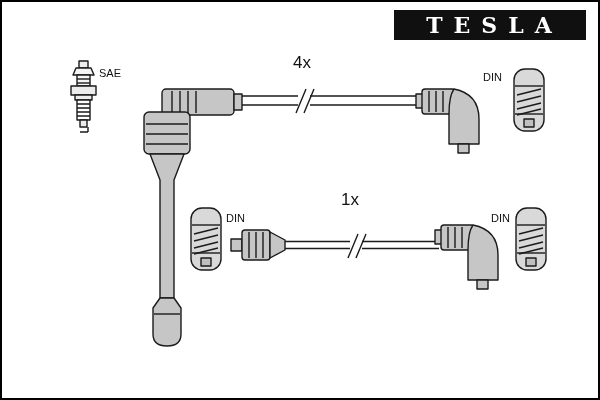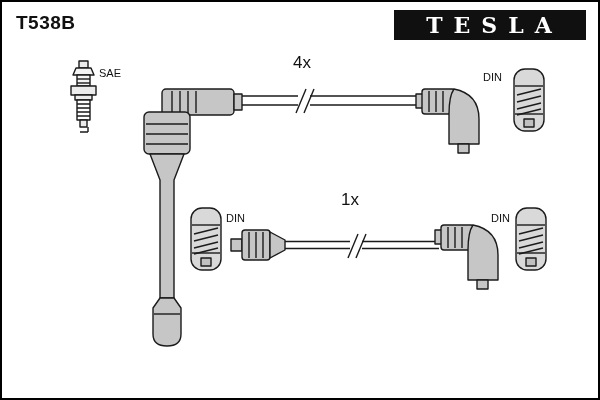--- a/index.html
+++ b/index.html
@@ -25,21 +25,20 @@
     font-size:22px; letter-spacing:11px; padding-left:9px;
   }
   svg.art { position:absolute; left:0; top:0; }
   svg text { font-family:"Liberation Sans", sans-serif; fill:#111; stroke:none; }
 </style>
 </head>
 <body>
 
 <div class="frame">
 
-  <div class="part-number">T538B</div>
   <div class="logo">
     <span>TESLA</span>
   </div>
 
   <svg class="art" width="600" height="400" viewBox="0 0 600 400">
     <defs>
       <g id="din-terminal">
         <rect x="0" y="0" width="30" height="62" rx="11" fill="#d9d9d9"></rect>
         <line x1="1" y1="17" x2="29" y2="17"></line>
         <line x1="1" y1="45" x2="29" y2="45"></line>

